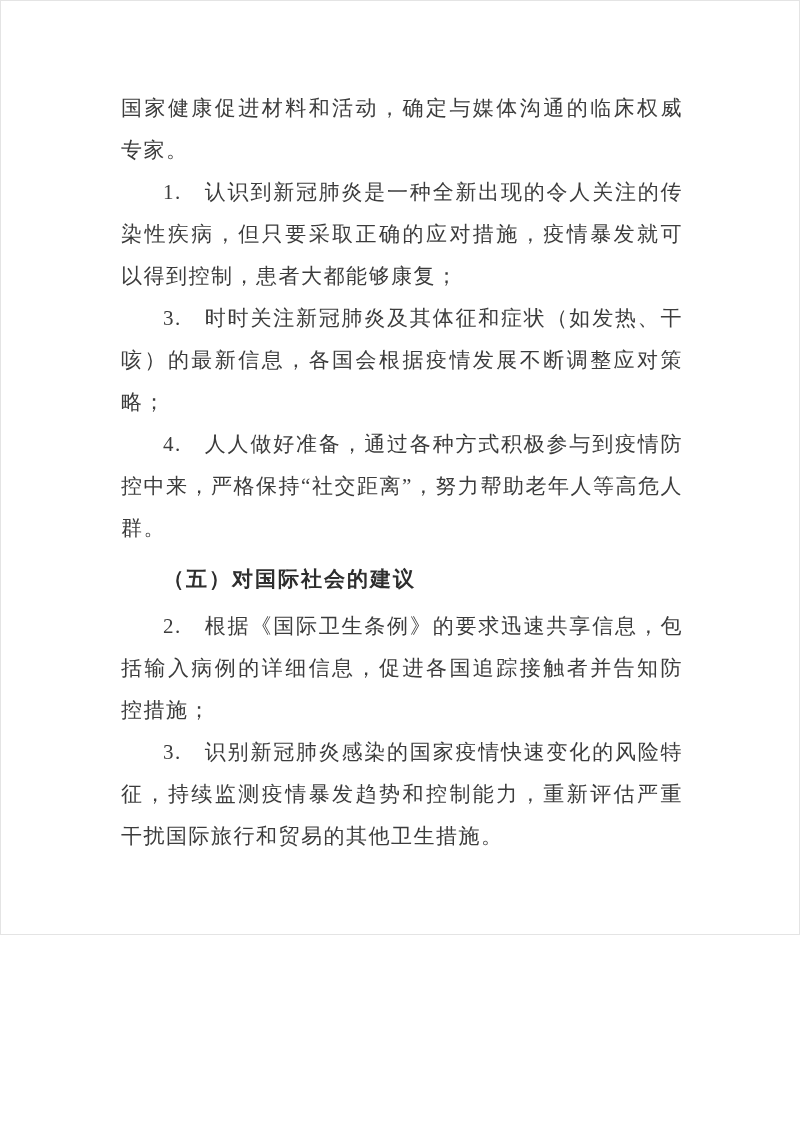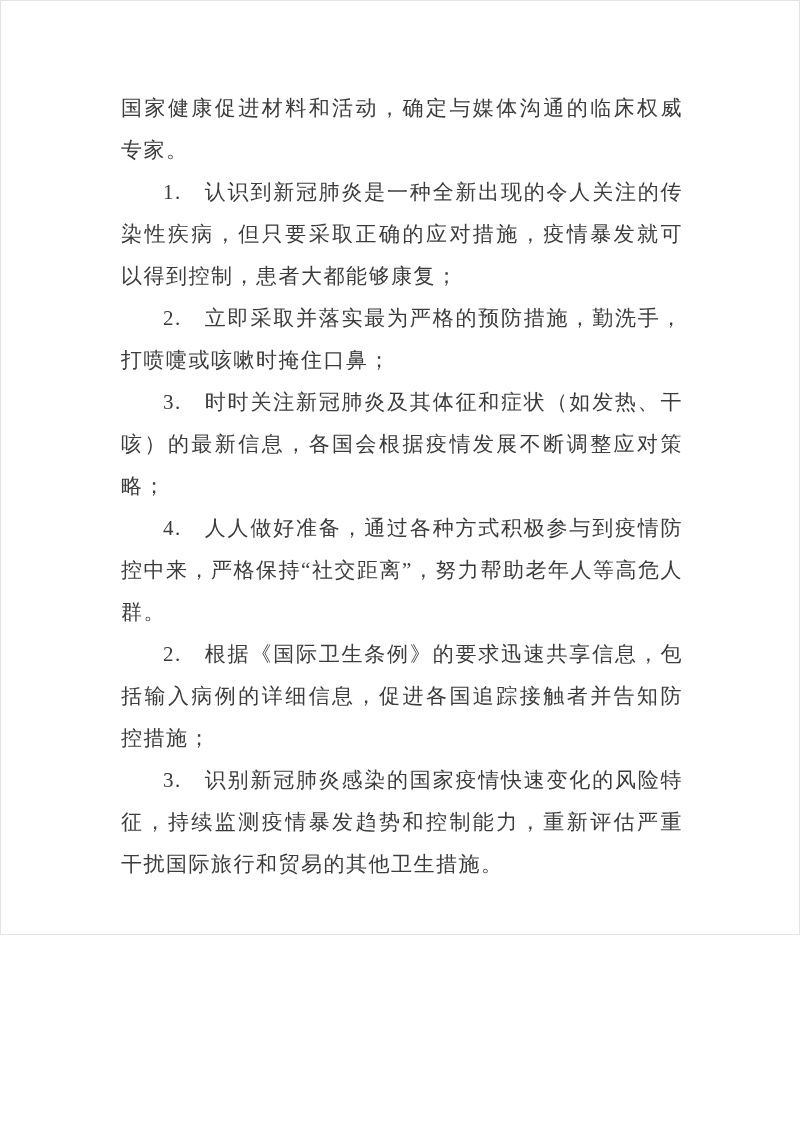--- a/index.html
+++ b/index.html
@@ -56,22 +56,22 @@
     letter-spacing: 0.5px;
   }
 </style>
 </head>
 <body>
 
 <div class="page">
   <div class="content">
     <p class="para continuation">国家健康促进材料和活动，确定与媒体沟通的临床权威专家。</p>
     <p class="para item">1.　认识到新冠肺炎是一种全新出现的令人关注的传染性疾病，但只要采取正确的应对措施，疫情暴发就可以得到控制，患者大都能够康复；</p>
-    <p class="para item">2.　立即采取并落实最为严格的预防措施，勤洗手，打喷嚏或咳嗽时掩住口鼻；</p>
     <p class="para item">3.　时时关注新冠肺炎及其体征和症状（如发热、干咳）的最新信息，各国会根据疫情发展不断调整应对策略；</p>
     <p class="para item">4.　人人做好准备，通过各种方式积极参与到疫情防控中来，严格保持“社交距离”，努力帮助老年人等高危人群。</p>
+    <p class="para heading">（五）对国际社会的建议</p>
     <p class="para item">2.　根据《国际卫生条例》的要求迅速共享信息，包括输入病例的详细信息，促进各国追踪接触者并告知防控措施；</p>
     <p class="para item">3.　识别新冠肺炎感染的国家疫情快速变化的风险特征，持续监测疫情暴发趋势和控制能力，重新评估严重干扰国际旅行和贸易的其他卫生措施。</p>
   </div>
   <div class="footer">
     <span class="pagenum">34</span>
   </div>
 </div>
 
 </body></html>

